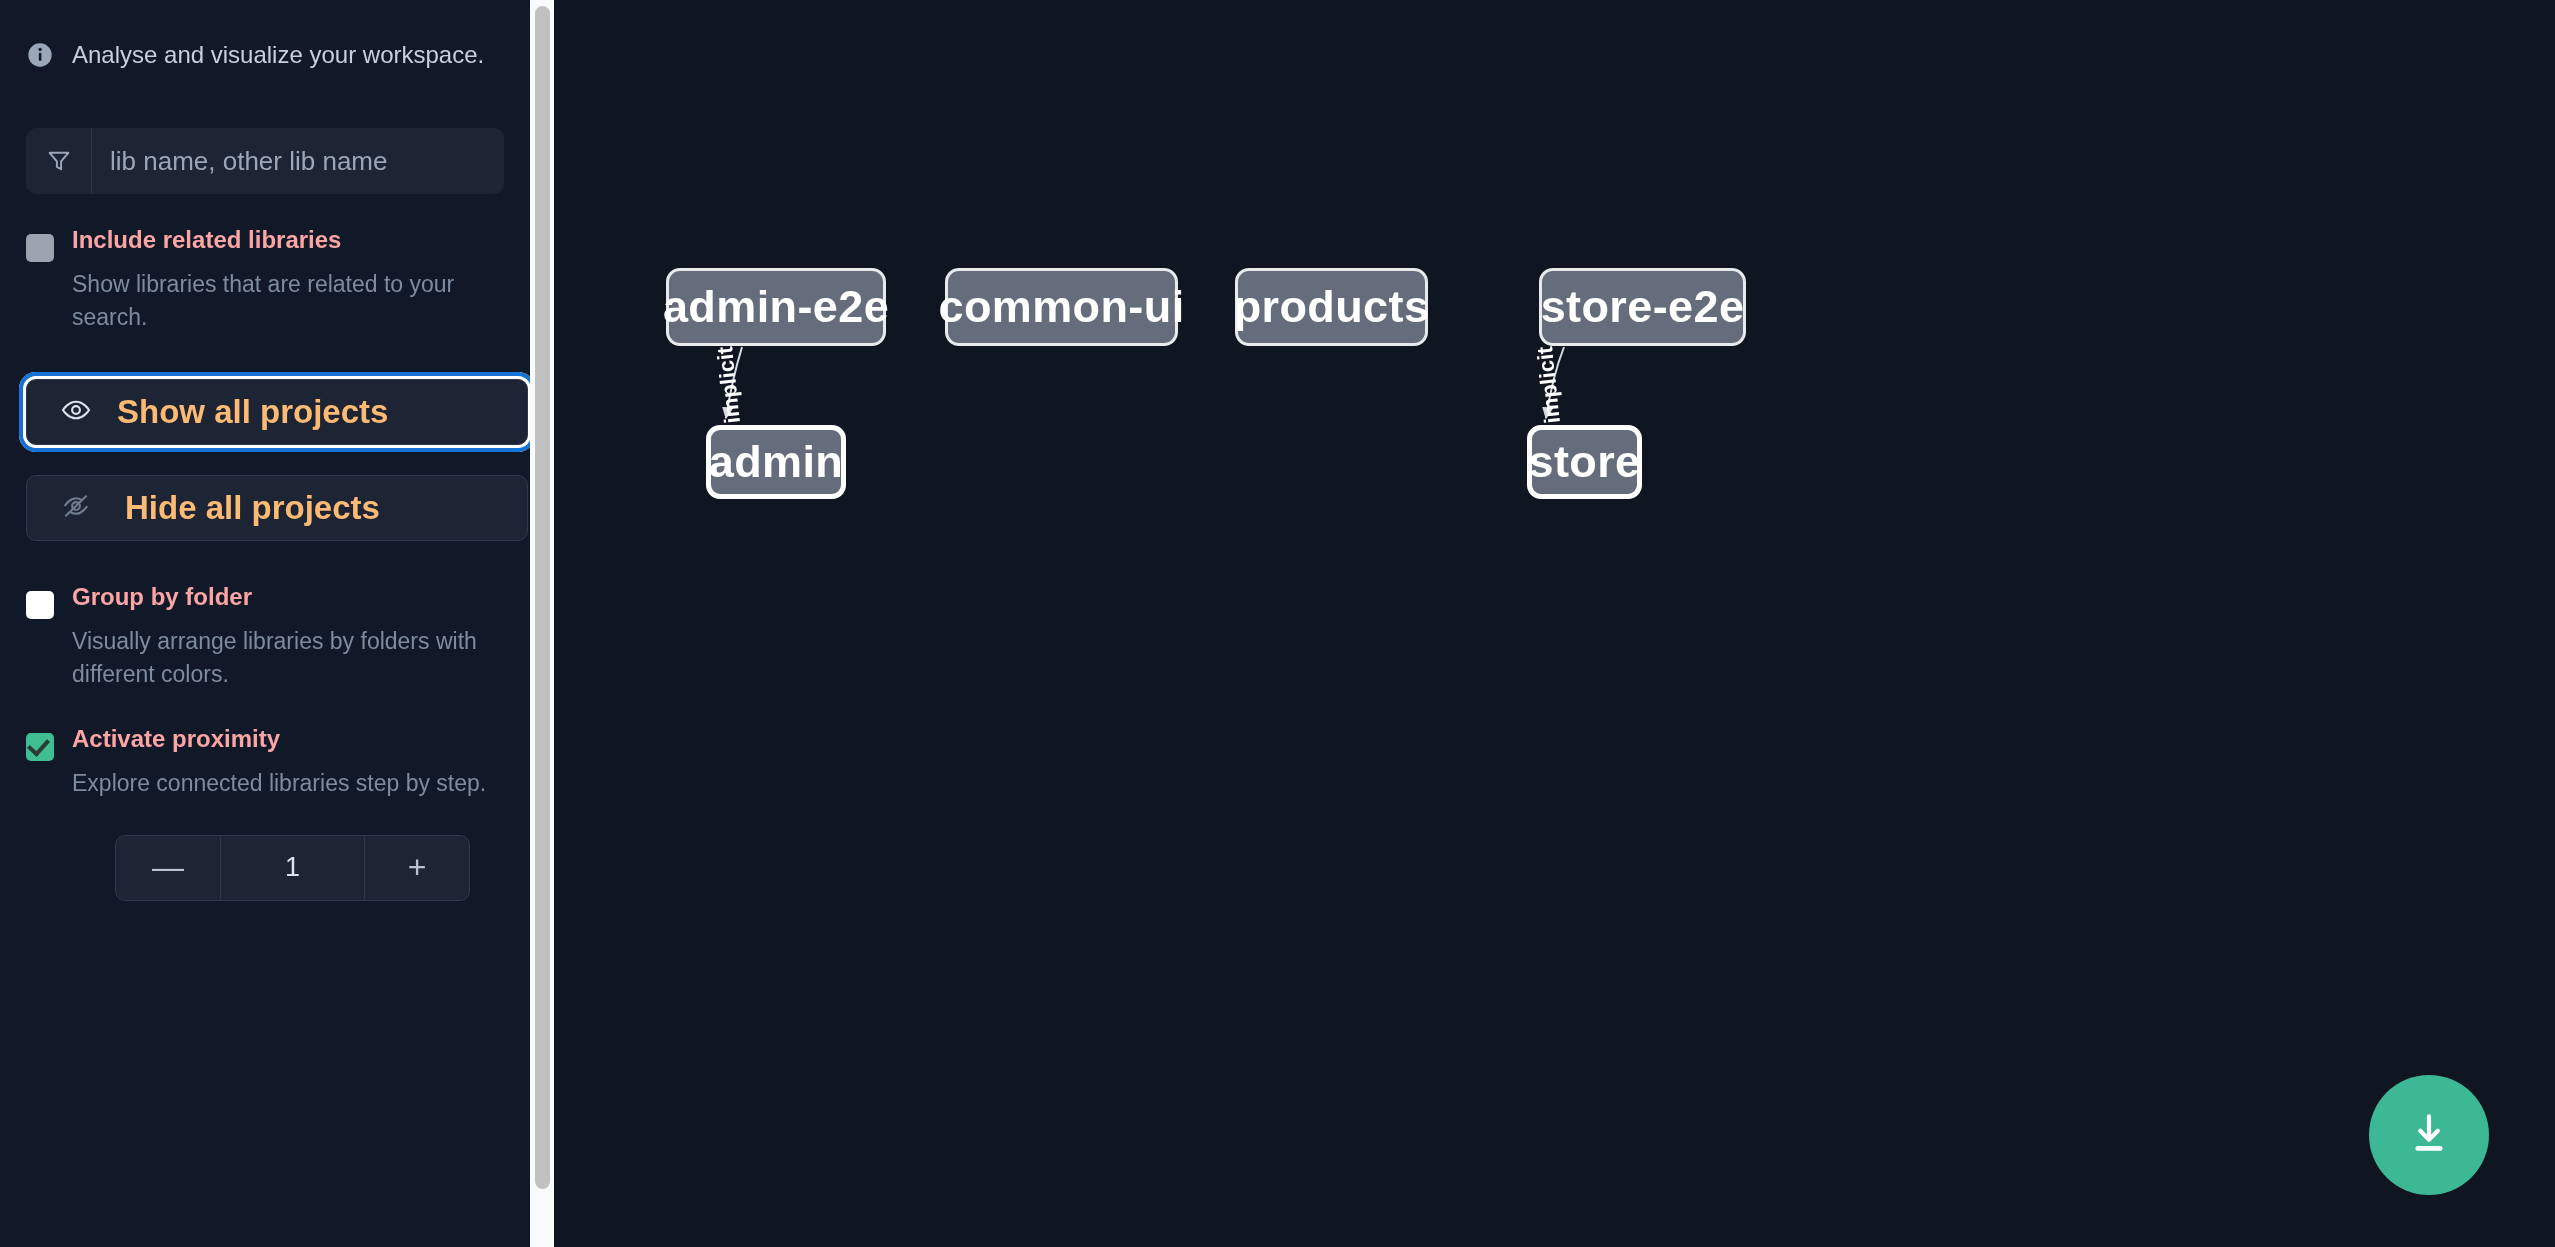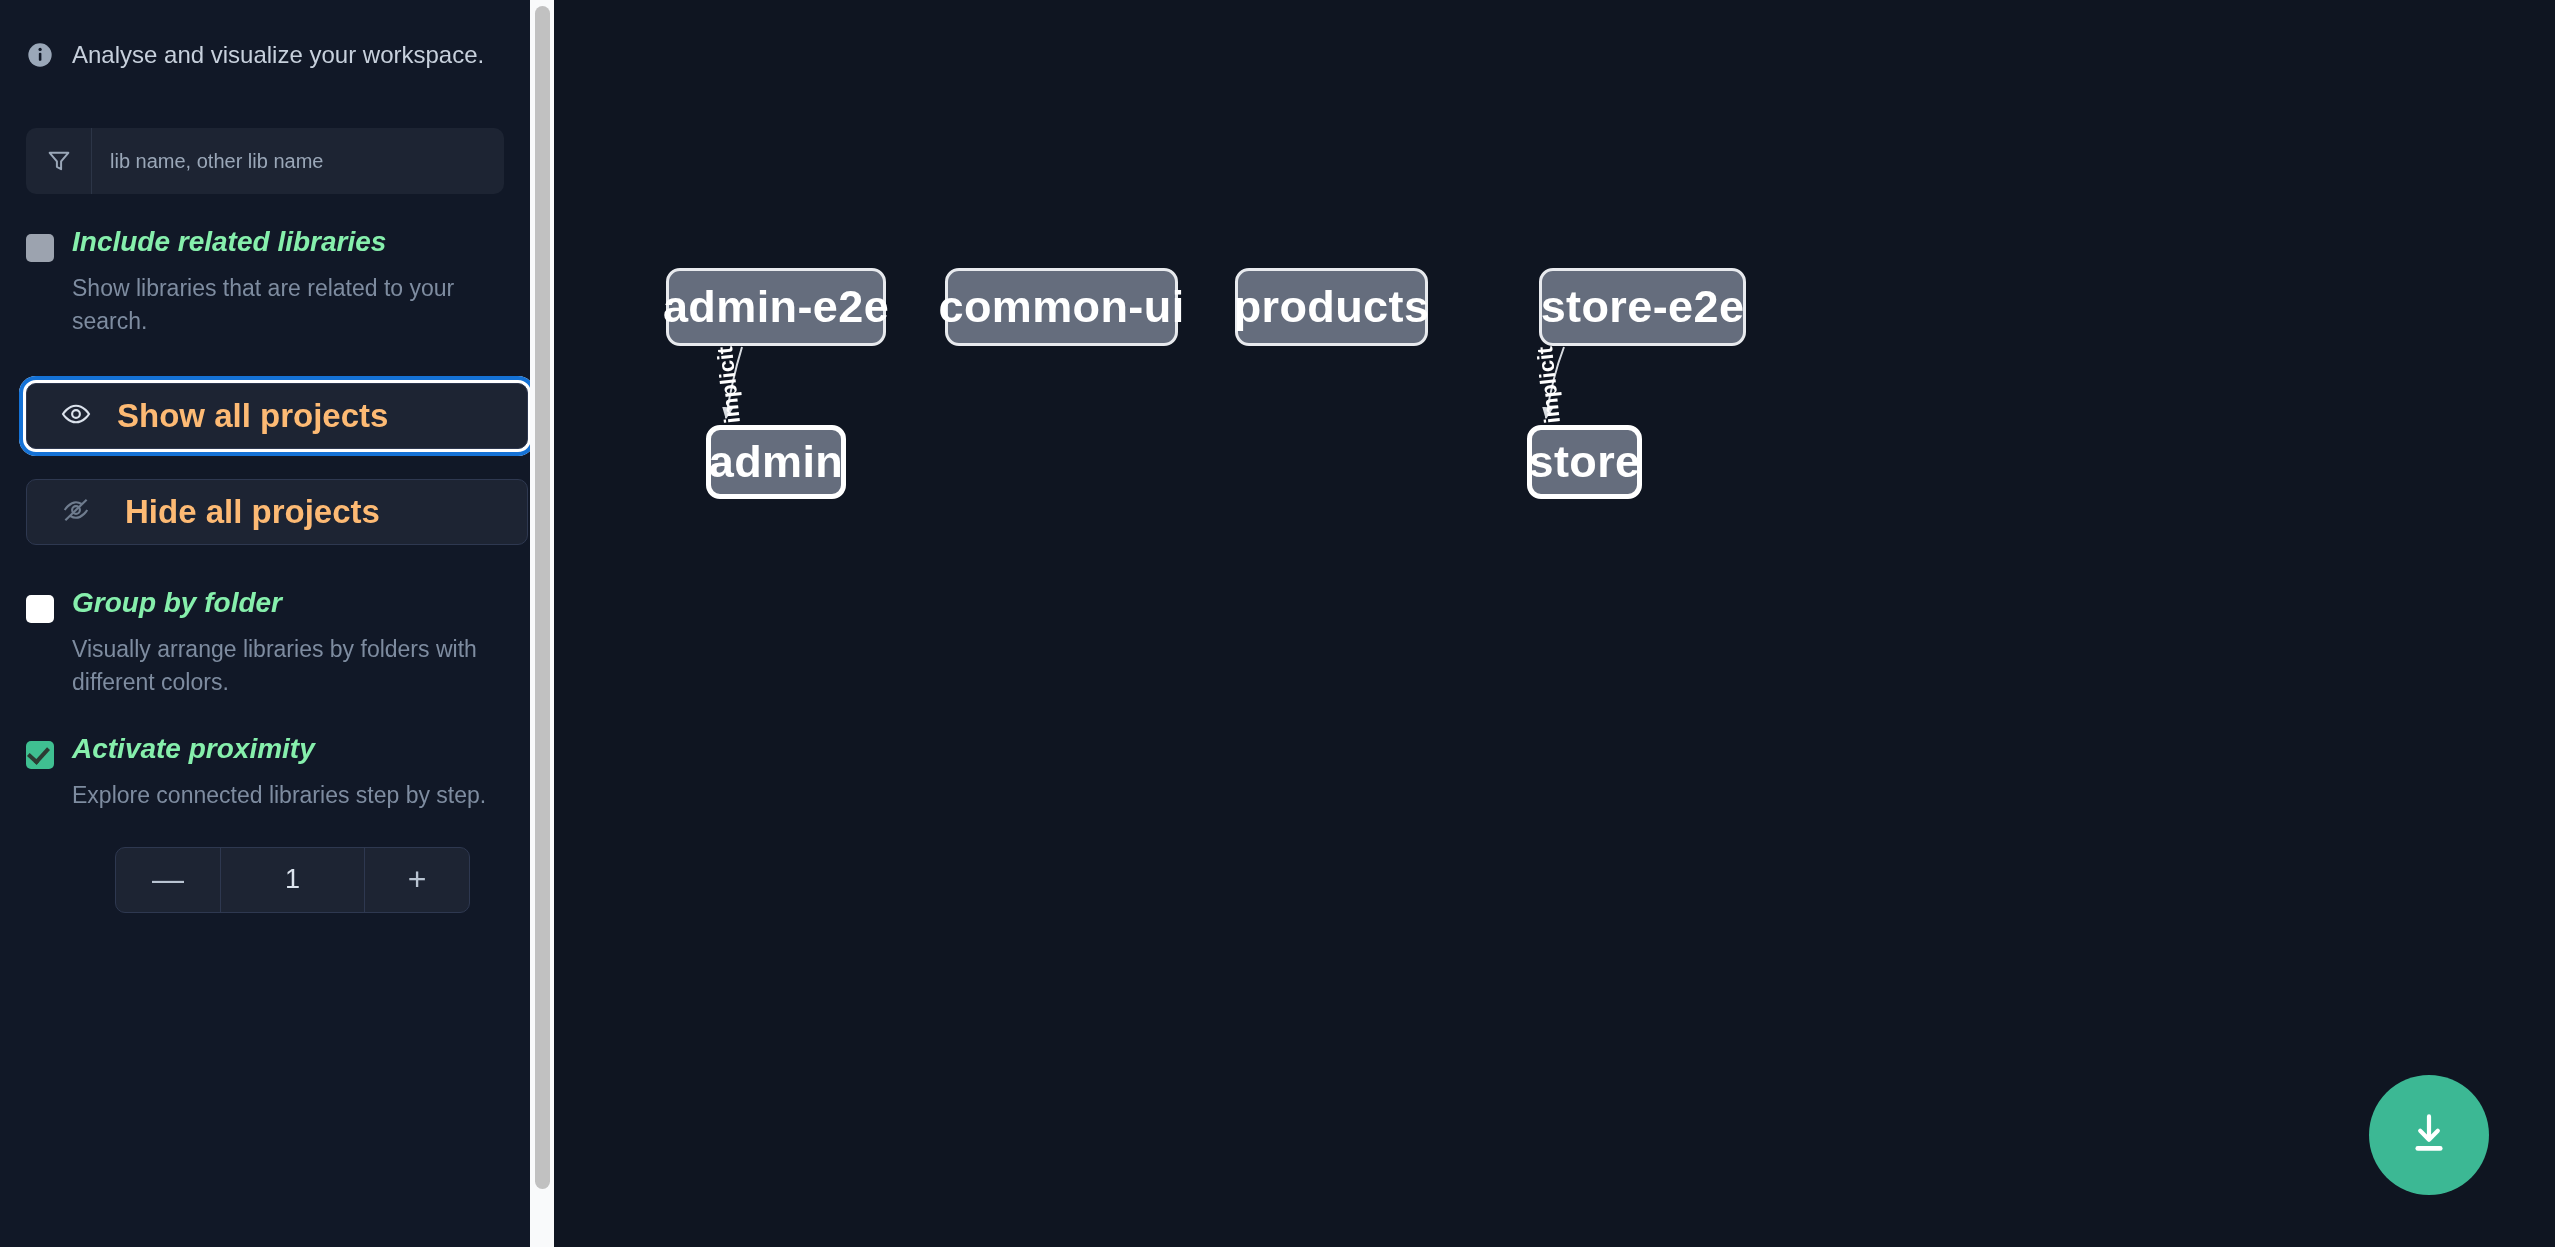--- a/index.html
+++ b/index.html
@@ -94,21 +94,21 @@
     flex: 0 0 66px;
     cursor: pointer;
   }
   .search-input {
     flex: 1 1 auto;
     background: transparent;
     border: 0;
     outline: none;
     color: #e5eaf1;
     font-family: "Liberation Sans", sans-serif;
-    font-size: 20px;
+    font-size: 26px;
     padding: 0 18px;
   }
   .search-input::placeholder { color: #9aa7b8; }
 
   
   .cb-row {
     display: flex;
     padding: 0 26px;
     margin-top: 34px;
   }
@@ -127,26 +127,25 @@
   .cb-box.green .tick {
     position: absolute;
     left: 6px; top: 2px;
     width: 13px; height: 20px;
     border: solid #2c3b33;
     border-width: 0 4px 4px 0;
     transform: rotate(42deg);
   }
   .cb-texts { flex: 1 1 auto; }
   .cb-title {
-    color: #86efac;
-    font-size: 28px;
+    color: #fca5a5;
+    font-size: 24px;
     font-weight: 700;
     line-height: 1.0;
     margin-bottom: 16px;
-    font-style: italic;
   }
   .cb-desc {
     color: #7e8ca0;
     font-size: 23px;
     line-height: 1.45;
     max-width: 430px;
   }
 
   
   .btn-wide {

